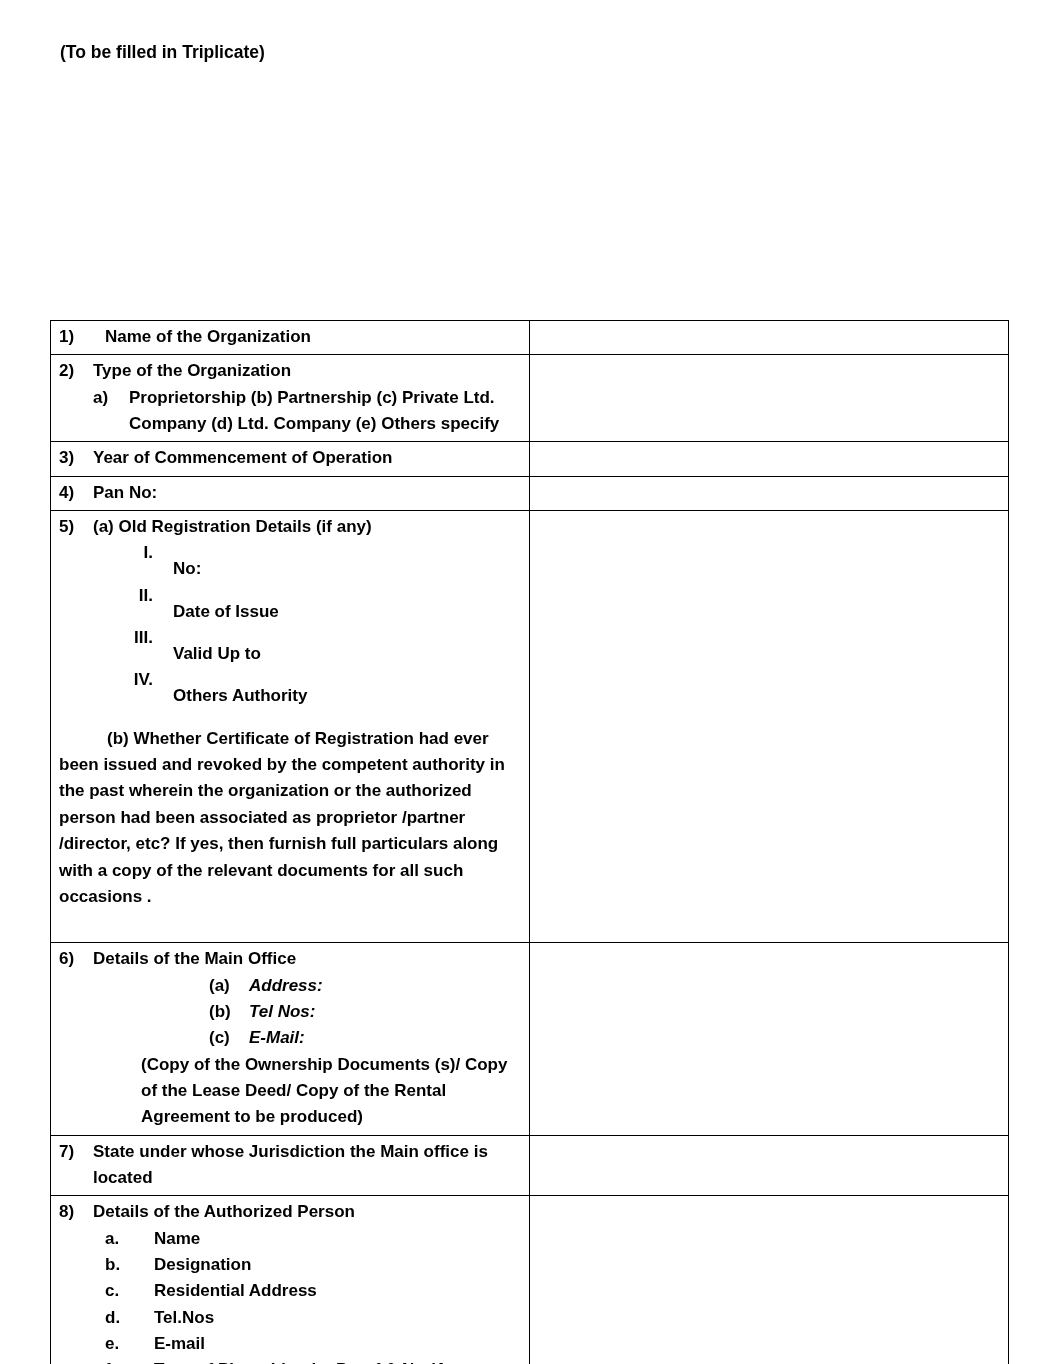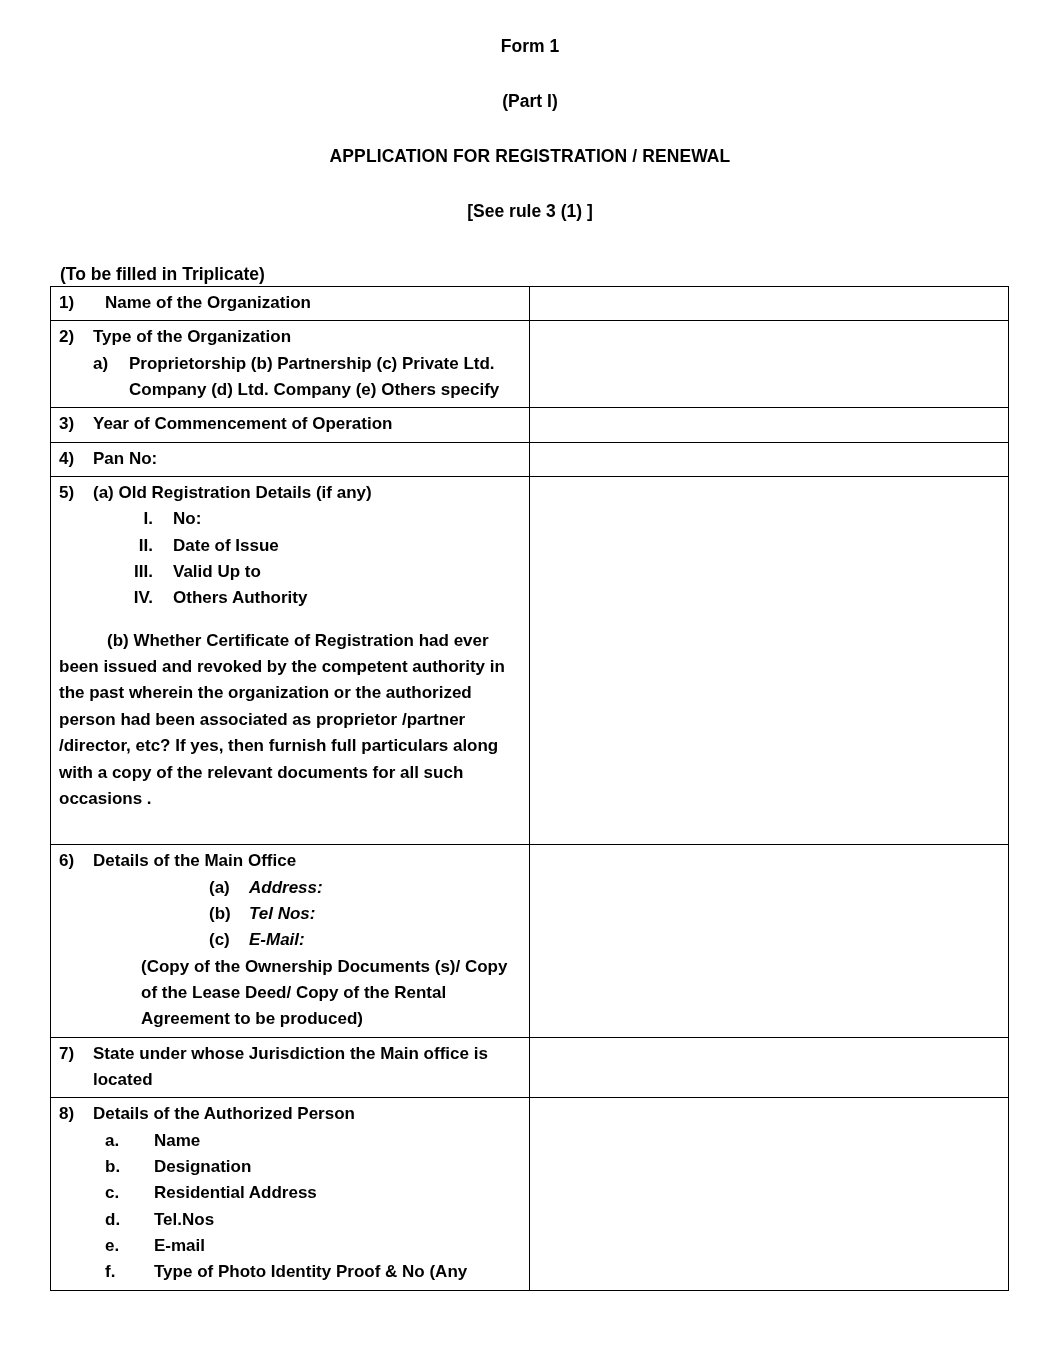--- a/index.html
+++ b/index.html
@@ -116,21 +116,21 @@
     display: flex;
     align-items: flex-start;
   }
   .roman-item .rn {
     flex: 0 0 auto;
     width: 56px;
     text-align: right;
     padding-right: 20px;
     box-sizing: border-box;
   }
-  .roman-item .rt { flex: 1 1 auto; }
+  .roman-item .rt { flex: 1 1 auto; margin-top: 16px; }
 
   
   .para-b {
     text-indent: 48px;
     margin-top: 16px;
   }
   .row5-tail { height: 28px; }
 
   
   .deep-list { margin-left: 150px; }
@@ -151,26 +151,20 @@
     align-items: flex-start;
   }
   .alpha-item .an { flex: 0 0 auto; width: 34px; }
   .alpha-item .at { flex: 1 1 auto; margin-left: 15px; }
 </style>
 </head>
 <body>
 
 <div class="page">
 
-  <div class="title-block">
-    <div class="title-line t1">Form 1</div>
-    <div class="title-line t2">(Part I)</div>
-    <div class="title-line t3">APPLICATION FOR REGISTRATION / RENEWAL</div>
-    <div class="title-line t4">[See rule 3 (1) ]</div>
-  </div>
 
   <div class="notes-row">
     <div class="note-left">(To be filled in Triplicate)</div>
   </div>
 
   <table class="form-table">
     <colgroup>
       <col class="col-label">
       <col class="col-value">
     </colgroup>

